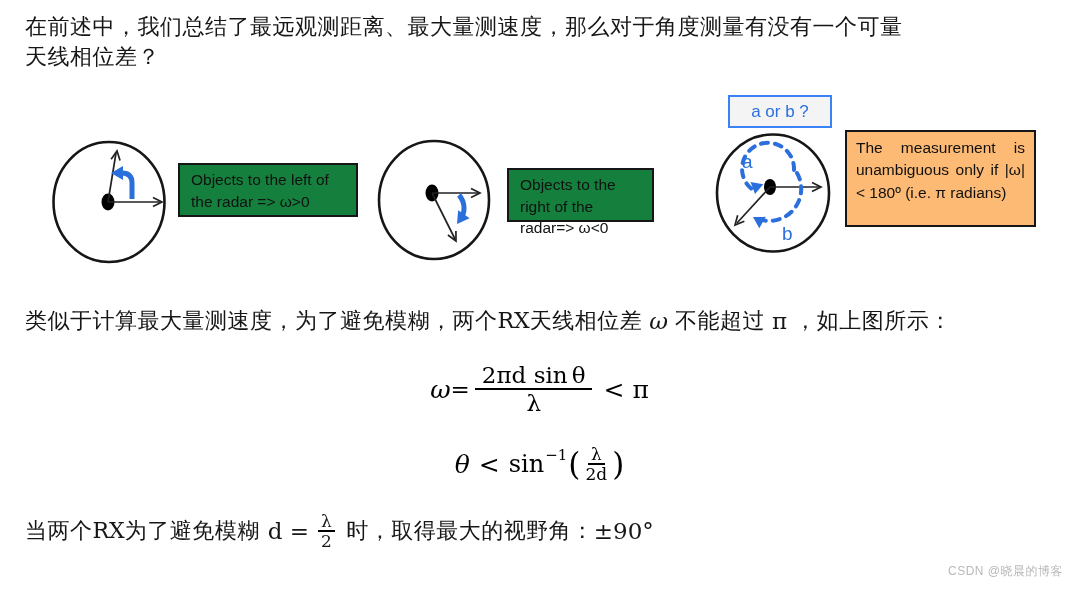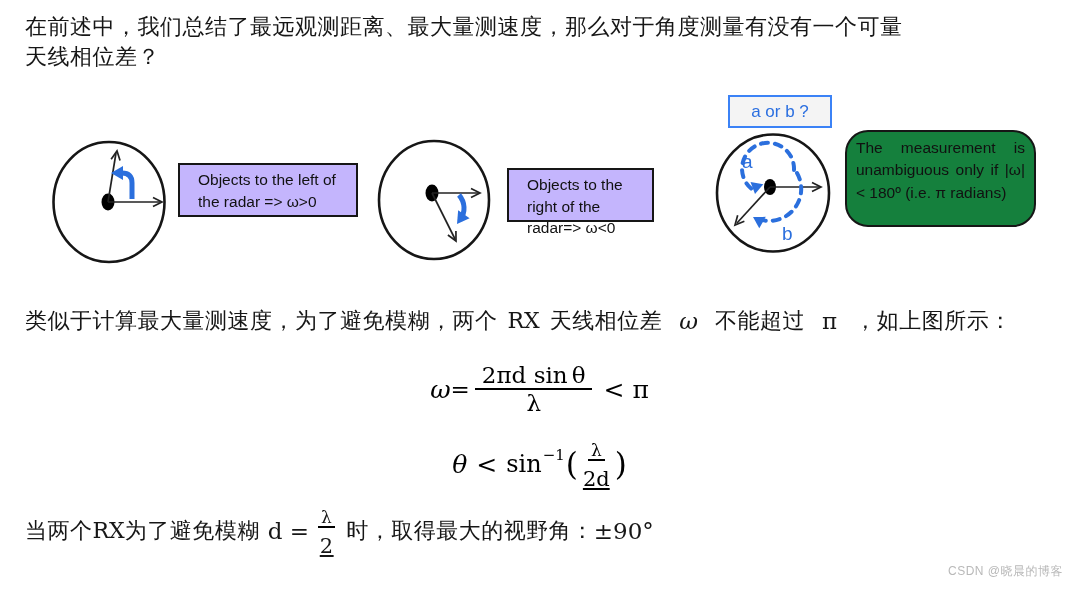--- a/index.html
+++ b/index.html
@@ -4,55 +4,55 @@
 <style>
   html,body{margin:0;padding:0;background:#fff;}
   #page{position:relative;width:1079px;height:591px;background:#ffffff;overflow:hidden;
         font-family:"Liberation Sans",sans-serif;color:#151515;}
 
   
   .cn-par{position:absolute;left:25px;font-size:22px;line-height:30px;color:#161616;
           letter-spacing:0.5px;}
   .cn-line{white-space:nowrap;}
   #intro{top:12px;}
-  #explanation{top:306px;white-space:nowrap;display:flex;align-items:center;gap:10px;}
+  #explanation{top:306px;white-space:nowrap;display:flex;align-items:center;}
   #conclusion{top:502px;height:58px;display:flex;align-items:center;white-space:nowrap;}
 
   .math{font-family:"DejaVu Serif",serif;letter-spacing:0;}
   .math.it{font-style:italic;}
   .math-inline{margin:0 7px;font-size:23px;}
   .serif-run{font-family:"DejaVu Serif",serif;letter-spacing:0;}
 
   
-  .dbox{position:absolute;box-sizing:border-box;background:#c4b5fd;border:2px solid #161616;
-        font-size:15.5px;line-height:21.5px;color:#111;padding:4px 18px;}
+  .dbox{position:absolute;box-sizing:border-box;background:#15803d;border:2px solid #161616;
+        font-size:15.5px;line-height:21.5px;color:#111;padding:4px 11px;}
   #label-box-left{left:178px;top:163px;width:180px;height:54px;}
   #label-box-right{left:507px;top:168px;width:147px;height:54px;}
   #note-box{left:845px;top:130px;width:191px;height:97px;border-width:2.5px;
-            text-align:justify;line-height:22.4px;padding:5px 9px;background:#15803d;border-radius:23px;}
+            text-align:justify;line-height:22.4px;padding:5px 9px;background:#fdba74;}
   #question-box{position:absolute;left:728px;top:95px;width:104px;height:33px;box-sizing:border-box;
                 background:#f4f4f4;border:2.5px solid #3b82f6;color:#2b6fe0;font-size:17px;
                 display:flex;align-items:center;justify-content:center;}
   .dsvg{position:absolute;}
   #circle-left-svg{left:48px;top:138px;}
   #circle-right-svg{left:374px;top:139px;}
   #circle-amb-svg{left:712px;top:130px;}
   .arc-label{font-family:"Liberation Sans",sans-serif;font-size:19px;fill:#2b6fdd;}
 
   
   .formula-row{position:absolute;left:0;width:100%;display:flex;justify-content:center;
                align-items:center;font-family:"DejaVu Serif",serif;color:#000;}
   #formula-omega{top:360px;height:58px;}
   #formula-theta{top:438px;height:52px;}
   .frac{display:inline-flex;flex-direction:column;align-items:center;margin:15px 5px;}
   .frac .num{border-bottom:2.5px solid #000;padding:0 7px 1px 7px;font-size:23px;line-height:24px;}
   .frac .den{font-size:23px;line-height:25px;padding-top:1px;}
   .frac .nparts{display:inline-flex;gap:4px;}
   .sfrac .num{border-bottom:2px solid #000;padding:0 3px 0 3px;font-size:17px;line-height:18px;}
-  .sfrac .den{font-size:21px;line-height:18px;padding-top:9px;text-decoration:underline;}
+  .sfrac .den{font-size:17px;line-height:18px;padding-top:0;}
   .f-big{font-size:25px;}
   .f-paren{font-size:31px;font-weight:400;line-height:30px;}
   .f-sup{font-size:15px;position:relative;top:-9px;margin:0 1px 0 1px;}
 
   
   #watermark{position:absolute;right:16px;top:563px;font-size:12px;color:#b9b9b9;
              letter-spacing:0.5px;}
 </style>
 </head>
 <body>

